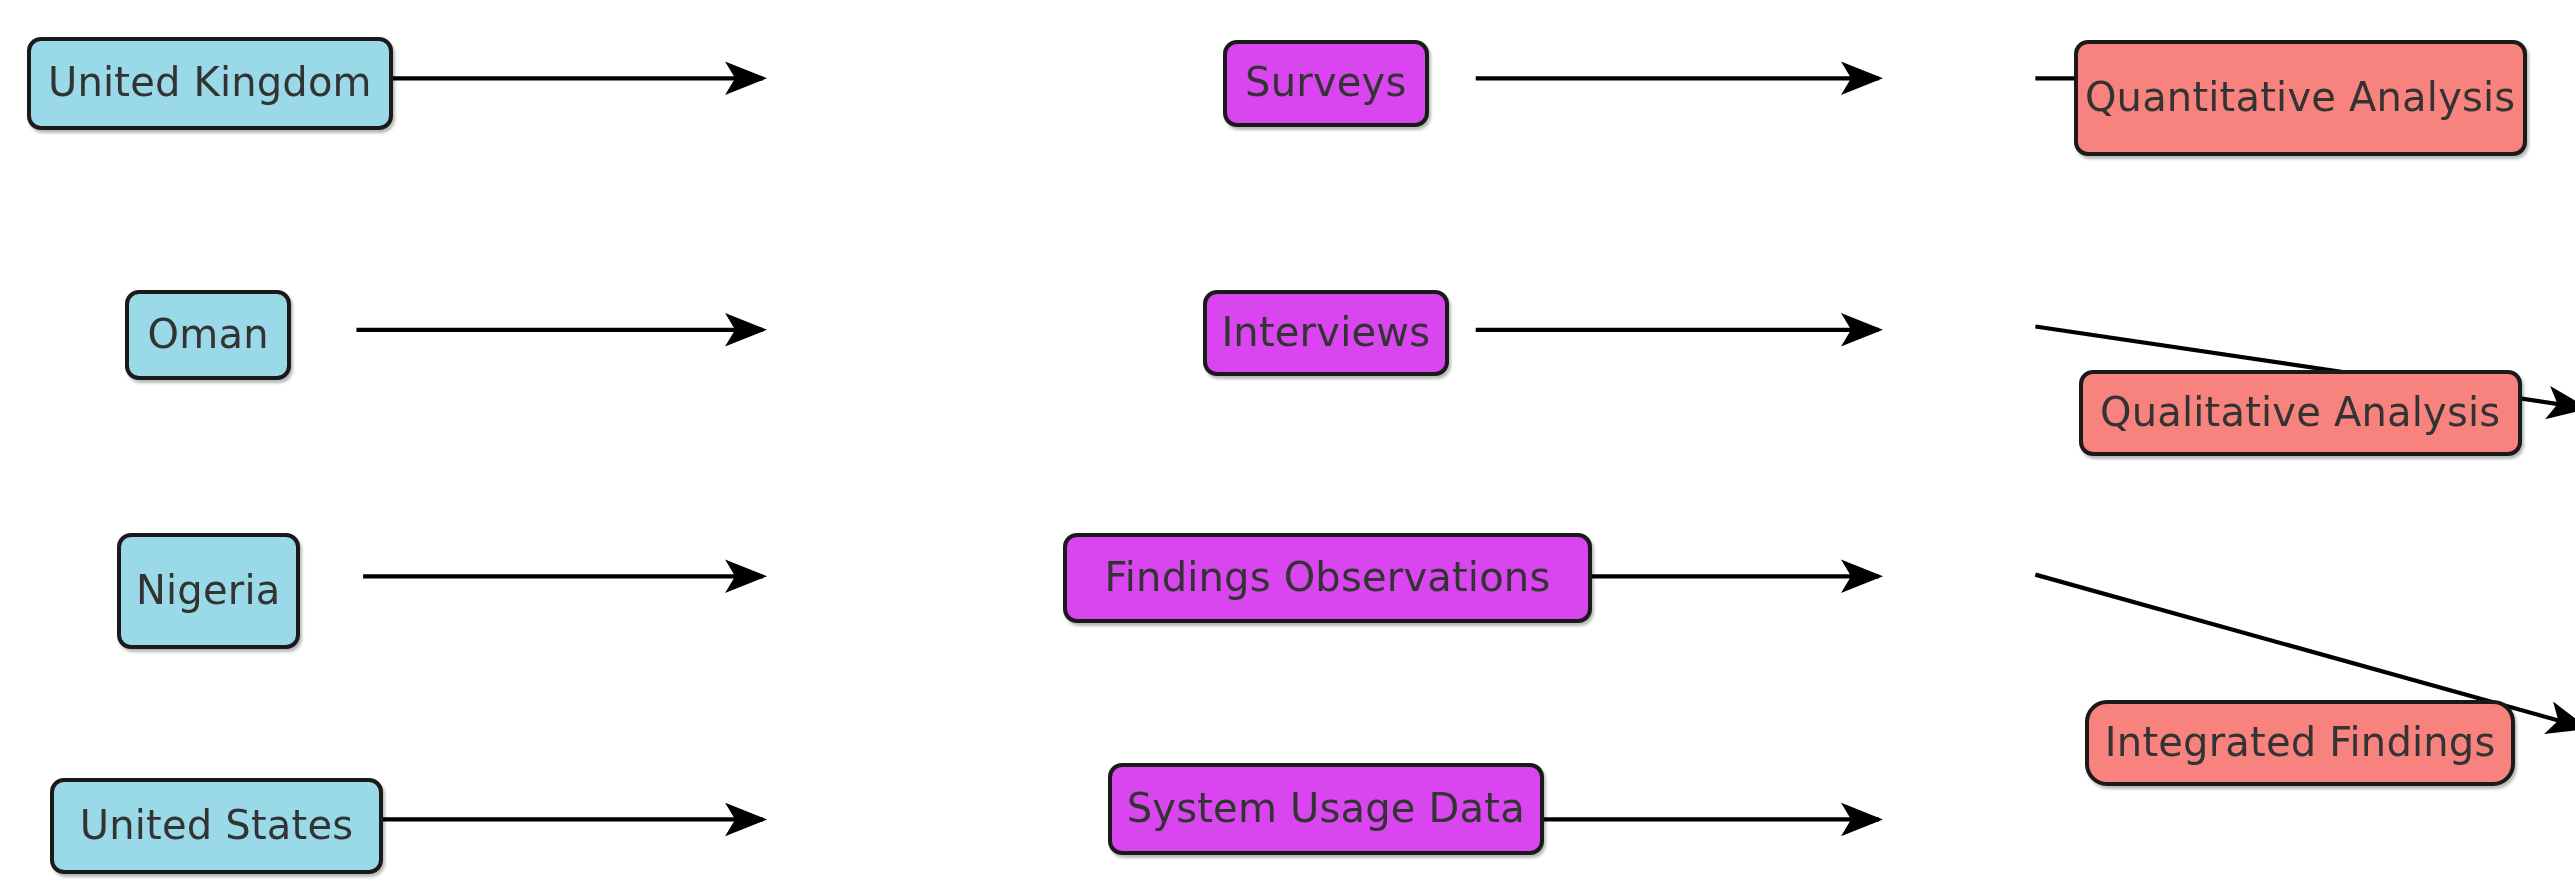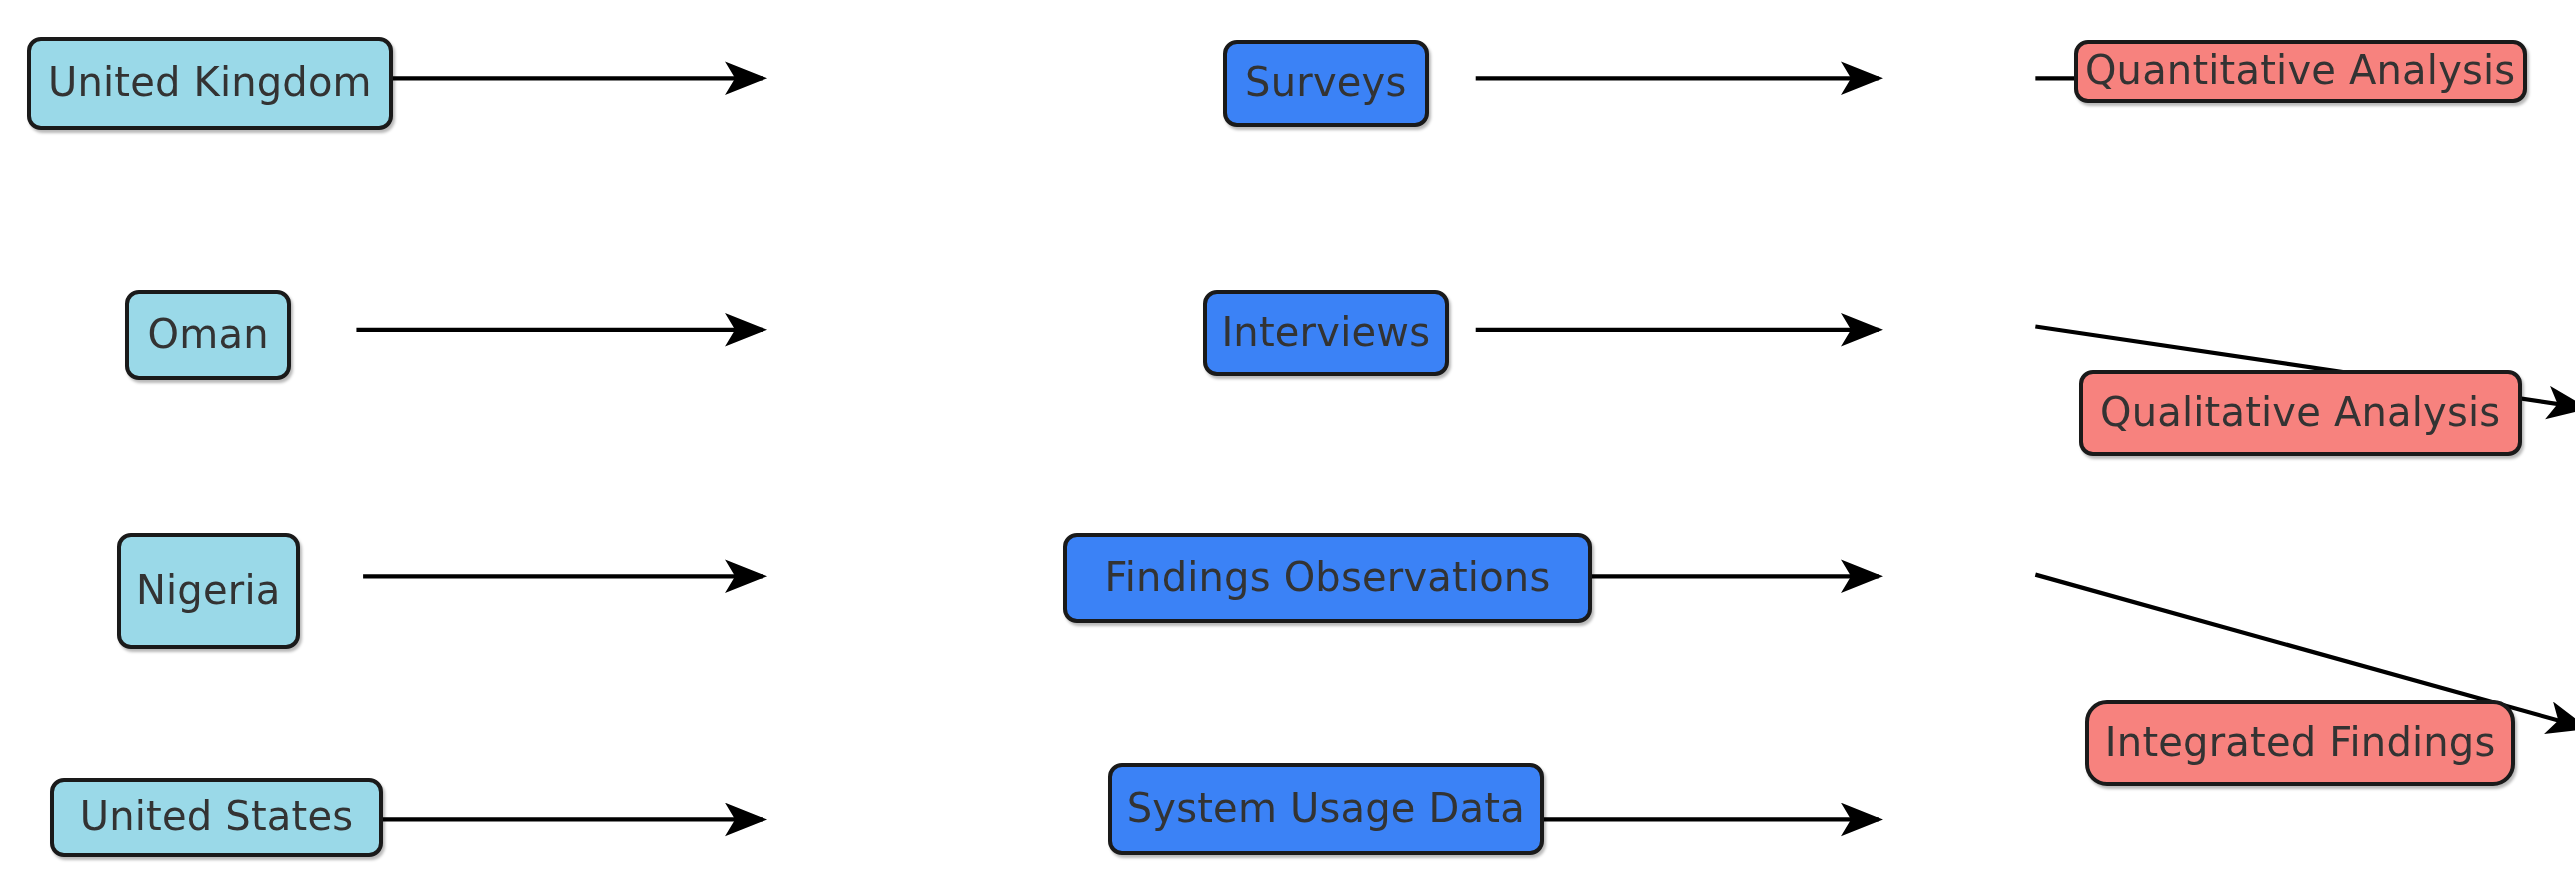--- a/index.html
+++ b/index.html
@@ -36,21 +36,21 @@
     color: #333333;
     font-size: 40px;
     line-height: 1;
     letter-spacing: 0.2px;
     white-space: nowrap;
     padding: 0 18px;
     z-index: 3;
     box-shadow: 2px 3px 3px rgba(0,0,0,0.28);
   }
   .node.blue   { background: #9AD9E8; }
-  .node.green  { background: #3b82f6; }
+  .node.green  { background: #d946ef; }
   .node.red    { background: #F7827E; }
   .node-label {
     display: block;
     transform: translateY(-1px);
   }
 </style>
 </head>
 <body>
 
 <div id="stage">
@@ -79,36 +79,36 @@
   <div id="node-layer">
       <div class="node blue" style="left: 26.6494px; top: 36.6429px; width: 366.429px; height: 93.273px;">
         <span class="node-label">United Kingdom</span>
       </div>
       <div class="node blue" style="left: 124.919px; top: 289.812px; width: 166.559px; height: 89.9418px;">
         <span class="node-label">Oman</span>
       </div>
       <div class="node blue" style="left: 116.591px; top: 532.988px; width: 183.215px; height: 116px;">
         <span class="node-label">Nigeria</span>
       </div>
-      <div class="node blue" style="left: 49.9677px; top: 777.83px; width: 333.118px; height: 79px;">
+      <div class="node blue" style="left: 49.9677px; top: 777.83px; width: 333.118px; height: 96px;">
         <span class="node-label">United States</span>
       </div>
       <div class="node green" style="left: 1222.54px; top: 39.9741px; width: 206.533px; height: 86.6106px;">
         <span class="node-label">Surveys</span>
       </div>
       <div class="node green" style="left: 1202.55px; top: 289.812px; width: 246.507px; height: 86.6106px;">
         <span class="node-label">Interviews</span>
       </div>
       <div class="node green" style="left: 1062.65px; top: 532.988px; width: 529.657px; height: 89.9418px;">
         <span class="node-label">Findings Observations</span>
       </div>
       <div class="node green" style="left: 1107.62px; top: 763px; width: 436.384px; height: 92px;">
         <span class="node-label">System Usage Data</span>
       </div>
-      <div class="node red" style="left: 2073.66px; top: 39.9741px; width: 453.04px; height: 63px; text-align: center;">
+      <div class="node red" style="left: 2073.66px; top: 39.9741px; width: 453.04px; height: 116px; text-align: center;">
         <span class="node-label">Quantitative Analysis</span>
       </div>
       <div class="node red" style="left: 2078.65px; top: 369.761px; width: 443.047px; height: 86.6106px; align-items: center;">
         <span class="node-label">Qualitative Analysis</span>
       </div>
       <div class="node red" style="left: 2085.32px; top: 699.547px; width: 429.722px; height: 86.6106px; border-radius: 22px;">
         <span class="node-label">Integrated Findings</span>
       </div>
     </div>
 

